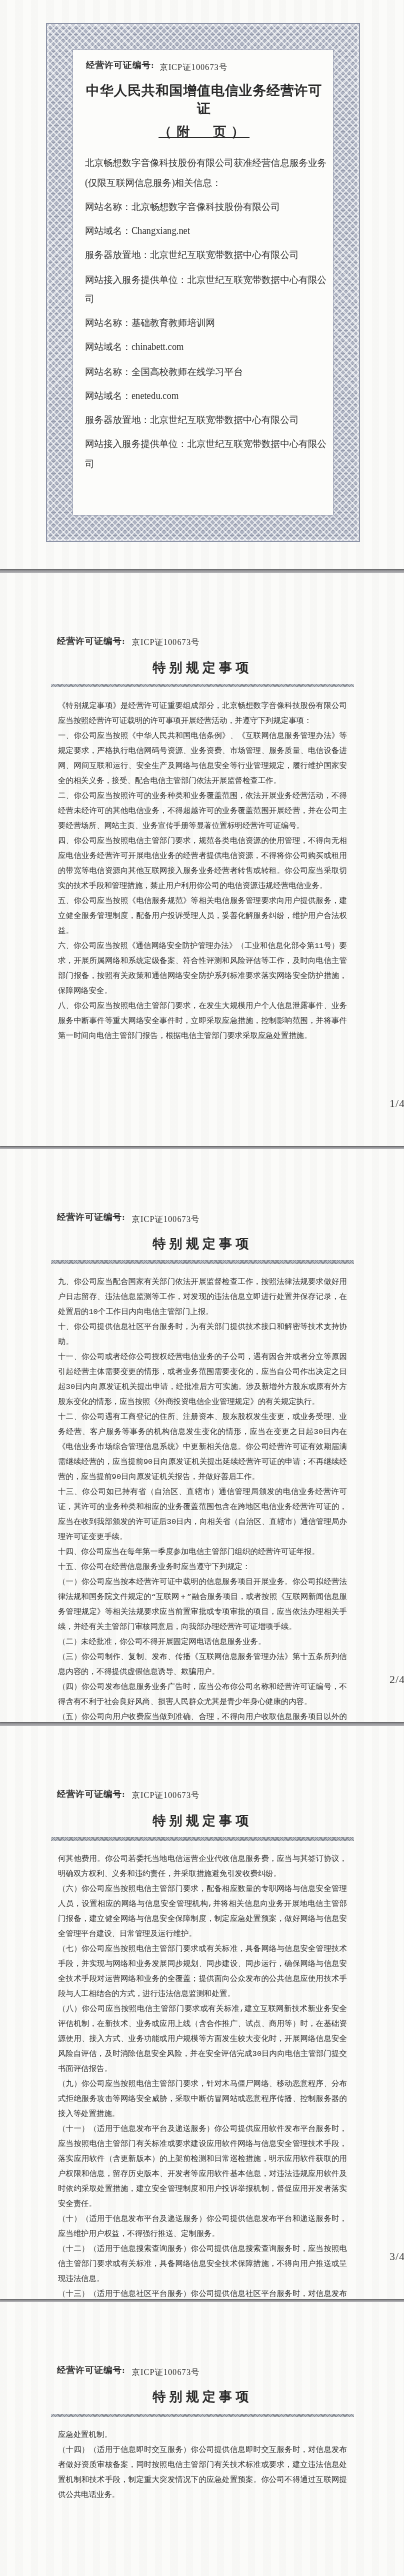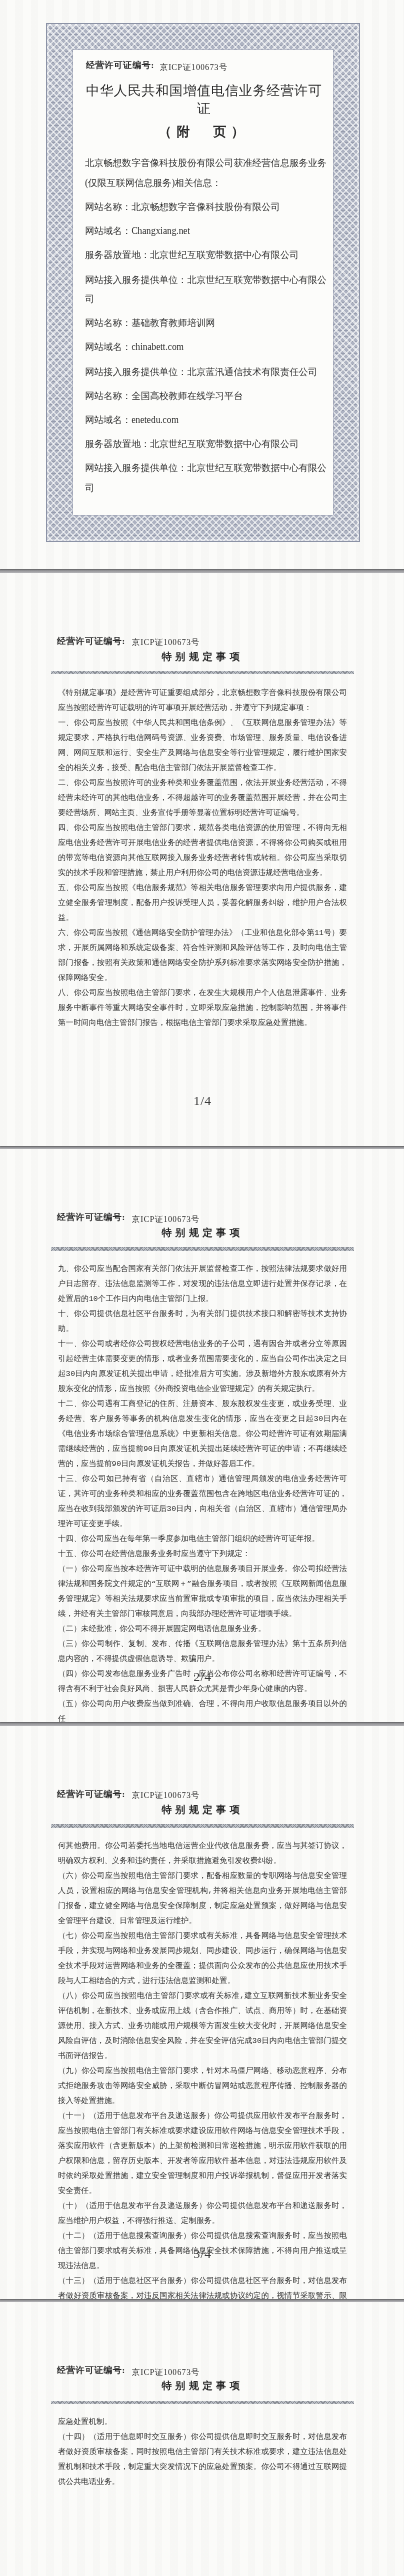--- a/index.html
+++ b/index.html
@@ -36,56 +36,56 @@
     width:100%;height:100%;
     box-sizing:border-box;
     background:#fcfcfa;
     padding:8.2px 7.2px 5.2px 10.3px;
     box-shadow:0 0 0 0.5px #9aa0b2;
   }
   .cert-license-row{font-size:8.8px;margin:2.1px 0 0 3.1px;}
   .cert-license-label{font-weight:bold;letter-spacing:0.5px;}
   .cert-license-no{font-size:8.2px;position:relative;top:2.1px;margin-left:3.1px;letter-spacing:0.5px;}
   .cert-title{
-    text-align:center;font-size:13.4px;font-weight:normal;
+    text-align:center;font-size:13.4px;font-weight:bold;
     letter-spacing:0.5px;margin-top:9.3px;
   }
   .cert-subtitle{
     text-align:center;font-size:13px;font-weight:bold;
-    letter-spacing:5.2px;margin-top:5.2px;
+    letter-spacing:5.2px;margin-top:5.2px;text-decoration:underline;
   }
   .cert-body{
     width:242px;margin:13.4px 0 0 2.1px;
     font-size:9.3px;line-height:19.6px;
   }
   .cert-body p{margin:0 0 4.6px 0;}
   
   .prov-header{margin:0 0 0 57px;padding-top:63px;font-size:8.8px;}
   .prov-header .lbl{font-weight:bold;letter-spacing:0.5px;}
   .prov-header .num{font-size:8.2px;position:relative;top:1.5px;margin-left:4.1px;letter-spacing:0.5px;}
   .prov-title{
-    text-align:center;font-size:10px;font-weight:bold;
-    letter-spacing:3.6px;margin-top:2px;
+    text-align:center;font-size:13px;font-weight:bold;
+    letter-spacing:3.6px;margin-top:11px;
   }
   .prov-wave{
     width:303px;height:3.6px;margin:7.2px auto 0 auto;
     background-color:#bfc3c9;
     background-image:
       repeating-linear-gradient(45deg, #8e9299 0 1px, rgba(0,0,0,0) 1px 3.1px),
       repeating-linear-gradient(-45deg, #8e9299 0 1px, rgba(0,0,0,0) 1px 3.1px);
   }
   .prov-body{
     margin:11.3px 58px 0 58px;
     font-size:7.7px;line-height:15px;
     text-align:justify;text-justify:inter-character;
   }
   .prov-body p{margin:0;font-family:Liberation Mono, monospace;}
   .page-no{
     position:absolute;left:0;right:0;bottom:37px;
-    text-align:center;font-size:13px;color:#3a3a3a;letter-spacing:0.5px;
+    text-align:right;font-size:11px;color:#3a3a3a;letter-spacing:0.5px;
   }
 </style>
 </head>
 <body>
 
 <div class="page" style="height:569px">
   <div class="cert-frame">
     <div class="cert-inner">
       <div class="cert-license-row">
         <span class="cert-license-label">经营许可证编号:</span>
@@ -95,21 +95,20 @@
       <div class="cert-subtitle">（附　页）</div>
       <div class="cert-body">
         <p>北京畅想数字音像科技股份有限公司获准经营信息服务业务(仅限互联网信息服务)相关信息：</p>
         <div>
             <p>网站名称：北京畅想数字音像科技股份有限公司</p>
             <p>网站域名：Changxiang.net</p>
             <p>服务器放置地：北京世纪互联宽带数据中心有限公司</p>
             <p>网站接入服务提供单位：北京世纪互联宽带数据中心有限公司</p>
             <p>网站名称：基础教育教师培训网</p>
             <p>网站域名：chinabett.com</p>
-            <p>网站接入服务提供单位：北京蓝汛通信技术有限责任公司</p>
             <p>网站名称：全国高校教师在线学习平台</p>
             <p>网站域名：enetedu.com</p>
             <p>服务器放置地：北京世纪互联宽带数据中心有限公司</p>
             <p>网站接入服务提供单位：北京世纪互联宽带数据中心有限公司</p>
           </div>
       </div>
     </div>
   </div>
 </div>
 

